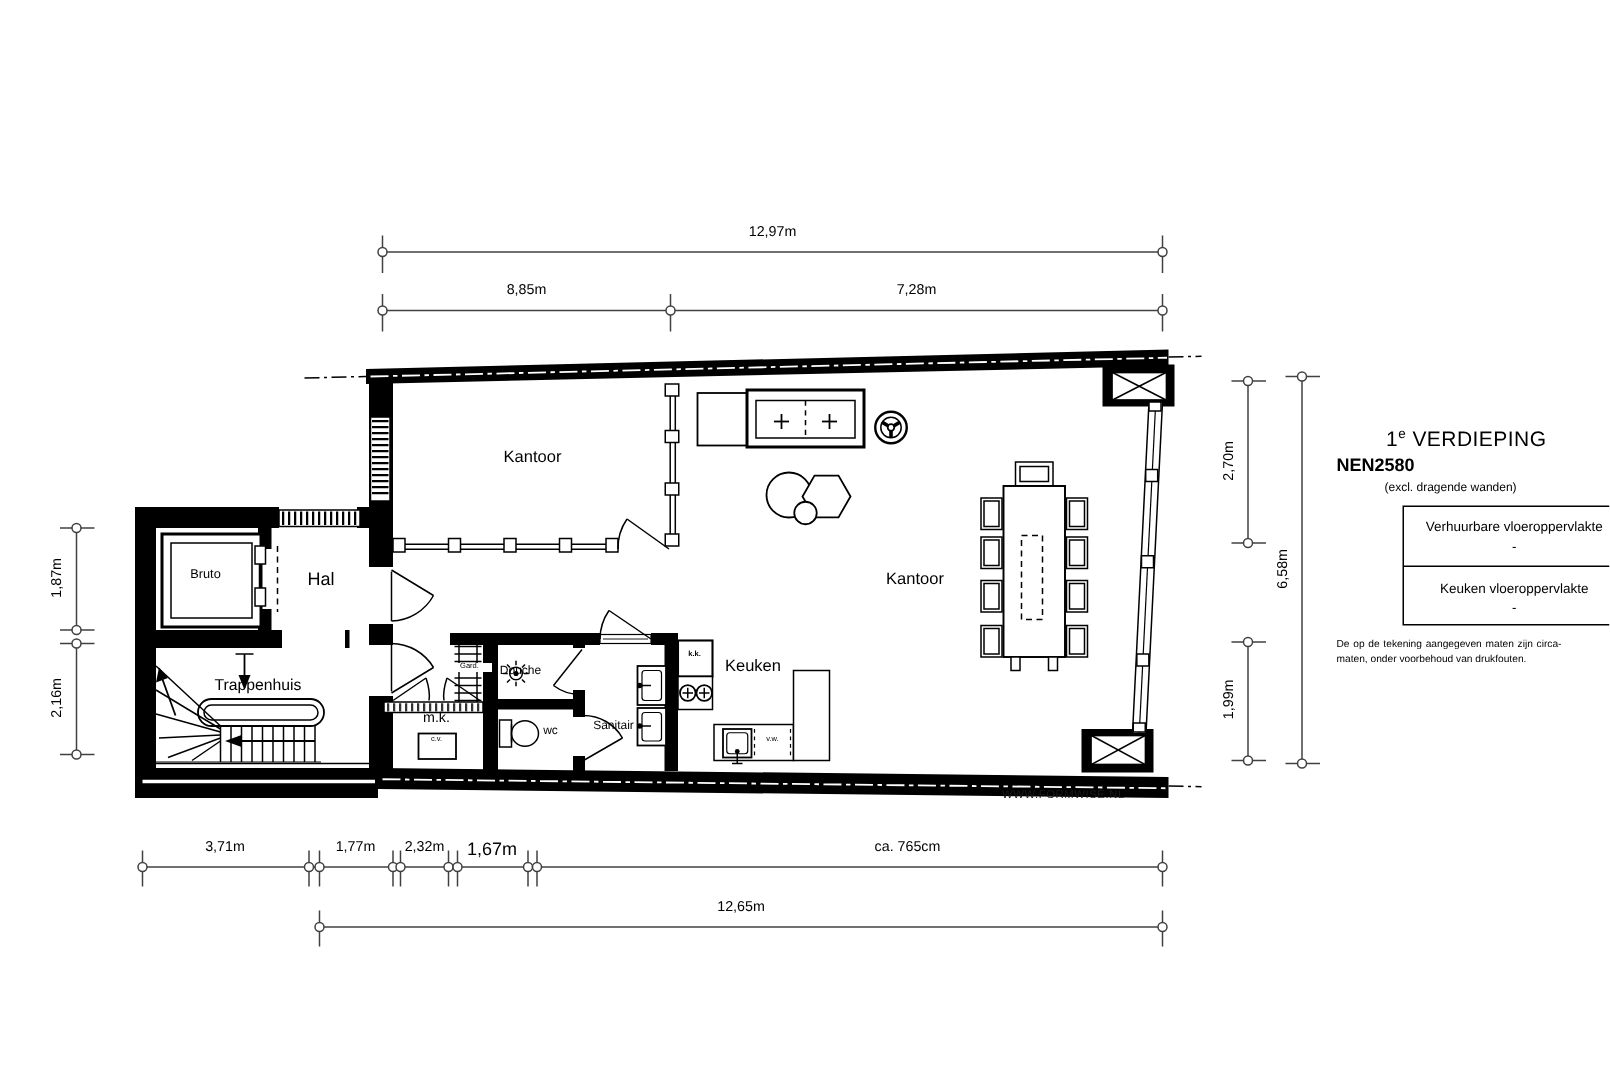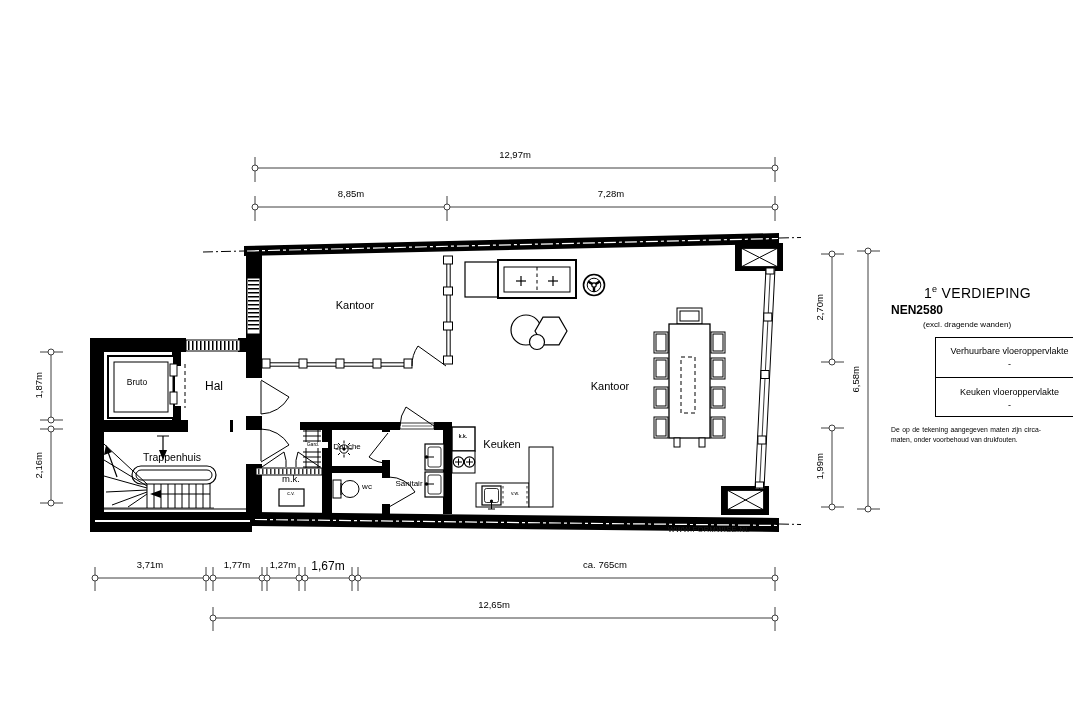--- a/index.html
+++ b/index.html
@@ -409,21 +409,21 @@
   <div class="lbl" style="left:485px;top:150px;width:60px;font-size:9.5px;">12,97m</div>
   <div class="lbl" style="left:321px;top:189px;width:60px;font-size:9.5px;">8,85m</div>
   <div class="lbl" style="left:581px;top:189px;width:60px;font-size:9.5px;">7,28m</div>
   <div class="lbl rot" style="left:14px;top:380px;width:50px;font-size:9.5px;">1,87m</div>
   <div class="lbl rot" style="left:14px;top:460px;width:50px;font-size:9.5px;">2,16m</div>
   <div class="lbl rot" style="left:795px;top:302px;width:50px;font-size:9.5px;">2,70m</div>
   <div class="lbl rot" style="left:795px;top:461px;width:50px;font-size:9.5px;">1,99m</div>
   <div class="lbl rot" style="left:831px;top:374px;width:50px;font-size:9.5px;">6,58m</div>
   <div class="lbl" style="left:120px;top:560px;width:60px;font-size:9.5px;">3,71m</div>
   <div class="lbl" style="left:207px;top:560px;width:60px;font-size:9.5px;">1,77m</div>
-  <div class="lbl" style="left:253px;top:560px;width:60px;font-size:9.5px;">1,27m</div>
+  <div class="lbl" style="left:253px;top:560px;width:60px;font-size:9.5px;">2,32m</div>
   <div class="lbl" style="left:298px;top:560px;width:60px;font-size:12px;">1,67m</div>
   <div class="lbl" style="left:565px;top:560px;width:80px;font-size:9.5px;">ca. 765cm</div>
   <div class="lbl" style="left:464px;top:600px;width:60px;font-size:9.5px;">12,65m</div>
 
   <div class="watermark">WWW.FORMWISE.NL</div>
 
   <div class="panel-title"><span>1</span><sup>e</sup>&nbsp;<span>VERDIEPING</span></div>
   <div class="panel-sub">NEN2580</div>
   <div class="panel-note">(excl. dragende wanden)</div>
 

